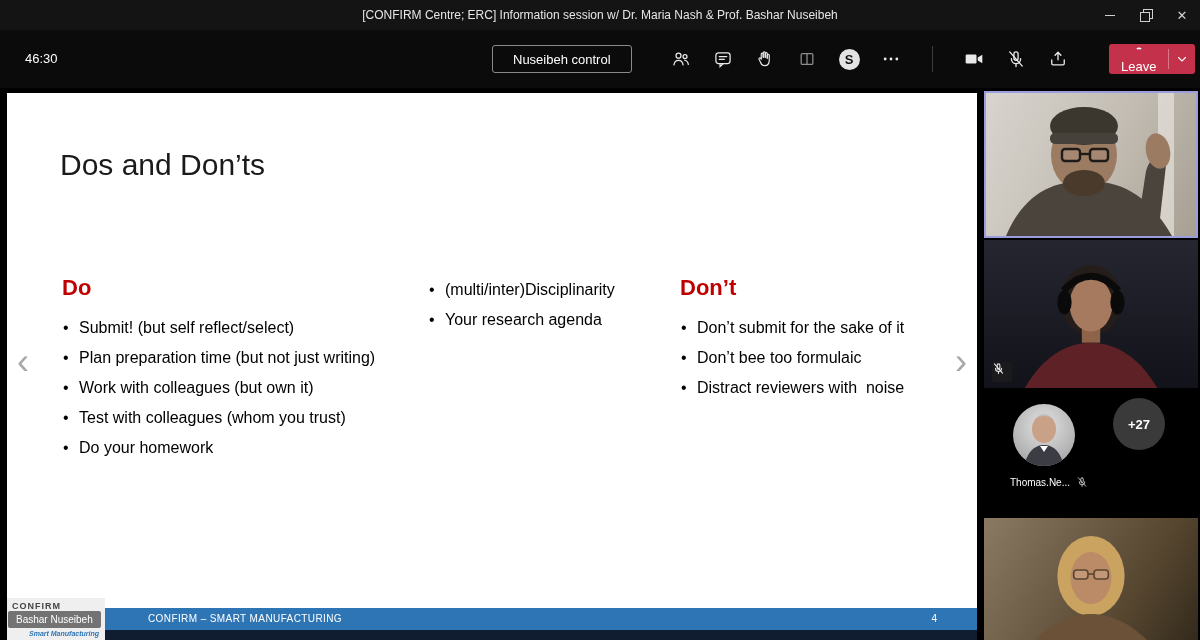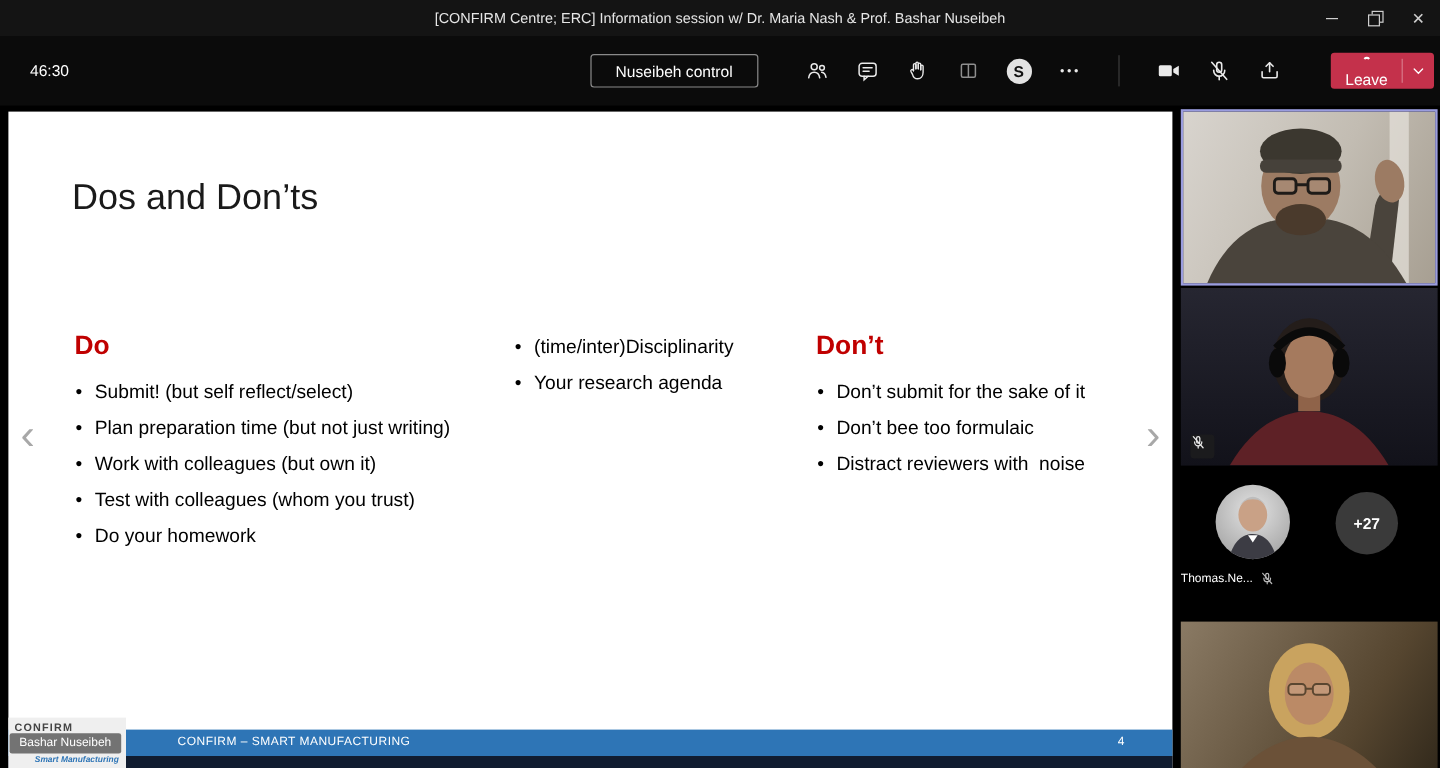--- a/index.html
+++ b/index.html
@@ -85,25 +85,25 @@
     background:linear-gradient(115deg,#d8d4ce 0%,#c2bcb2 55%,#a79f92 100%);}
   .tile-2{top:150px;height:148px;background:linear-gradient(#262631,#12121a);}
   .tile-3{top:428px;height:122px;background:linear-gradient(120deg,#8a7a64,#55452f 70%,#332a1c);}
   .mute-badge{position:absolute;left:8px;bottom:6px;width:20px;height:20px;border-radius:3px;
     background:rgba(30,30,30,.78);color:#e6e6e6;display:flex;align-items:center;justify-content:center;z-index:2;}
   .mute-badge svg{width:13px;height:13px;}
   .avatar-sec{position:absolute;left:2px;top:300px;width:214px;height:126px;background:#000;}
   .avatar{position:absolute;left:29px;top:14px;width:62px;height:62px;border-radius:50%;
     overflow:hidden;background:radial-gradient(circle at 50% 35%,#e3e3e3,#9a9a9a);cursor:pointer;}
   .avatar svg{display:block;width:62px;height:62px;}
-  .overflow-badge{position:absolute;left:129px;top:20px;width:52px;height:52px;border-radius:50%;
+  .overflow-badge{position:absolute;left:129px;top:8px;width:52px;height:52px;border-radius:50%;
     background:#3a3a3a;color:#fff;font-size:13px;font-weight:bold;
     display:flex;align-items:center;justify-content:center;cursor:pointer;}
   .pname-row{position:absolute;left:0;top:86px;width:130px;display:flex;align-items:center;
-    justify-content:flex-start;gap:6px;color:#fff;font-size:10px;}
+    justify-content:center;gap:6px;color:#fff;font-size:10px;}
   .pname-row svg{width:12px;height:12px;color:#b9b9b9;}
 </style>
 </head>
 <body>
 
 <div class="app">
 
   <div class="titlebar">
     <div class="win-title">[CONFIRM Centre; ERC] Information session w/ Dr. Maria Nash &amp; Prof. Bashar Nuseibeh</div>
     <div class="win-controls">
@@ -214,21 +214,21 @@
         <li class="bullet-item"><span class="btxt">Submit! (but self reflect/select)</span></li>
             <li class="bullet-item"><span class="btxt">Plan preparation time (but not just writing)</span></li>
             <li class="bullet-item"><span class="btxt">Work with colleagues (but own it)</span></li>
             <li class="bullet-item"><span class="btxt">Test with colleagues (whom you trust)</span></li>
             <li class="bullet-item"><span class="btxt">Do your homework</span></li>
           </ul>
       </div>
       <div class="col col-cons">
         <ul class="bullets">
 
-        <li class="bullet-item"><span class="btxt">(time/inter)Disciplinarity</span></li>
+        <li class="bullet-item"><span class="btxt">(multi/inter)Disciplinarity</span></li>
             <li class="bullet-item"><span class="btxt">Your research agenda</span></li>
           </ul>
       </div>
       <div class="col col-dont">
         <div class="col-heading">Don’t</div>
         <ul class="bullets">
 
         <li class="bullet-item"><span class="btxt">Don’t submit for the sake of it</span></li>
             <li class="bullet-item"><span class="btxt">Don’t bee too formulaic</span></li>
             <li class="bullet-item"><span class="btxt">Distract reviewers with  noise</span></li>

